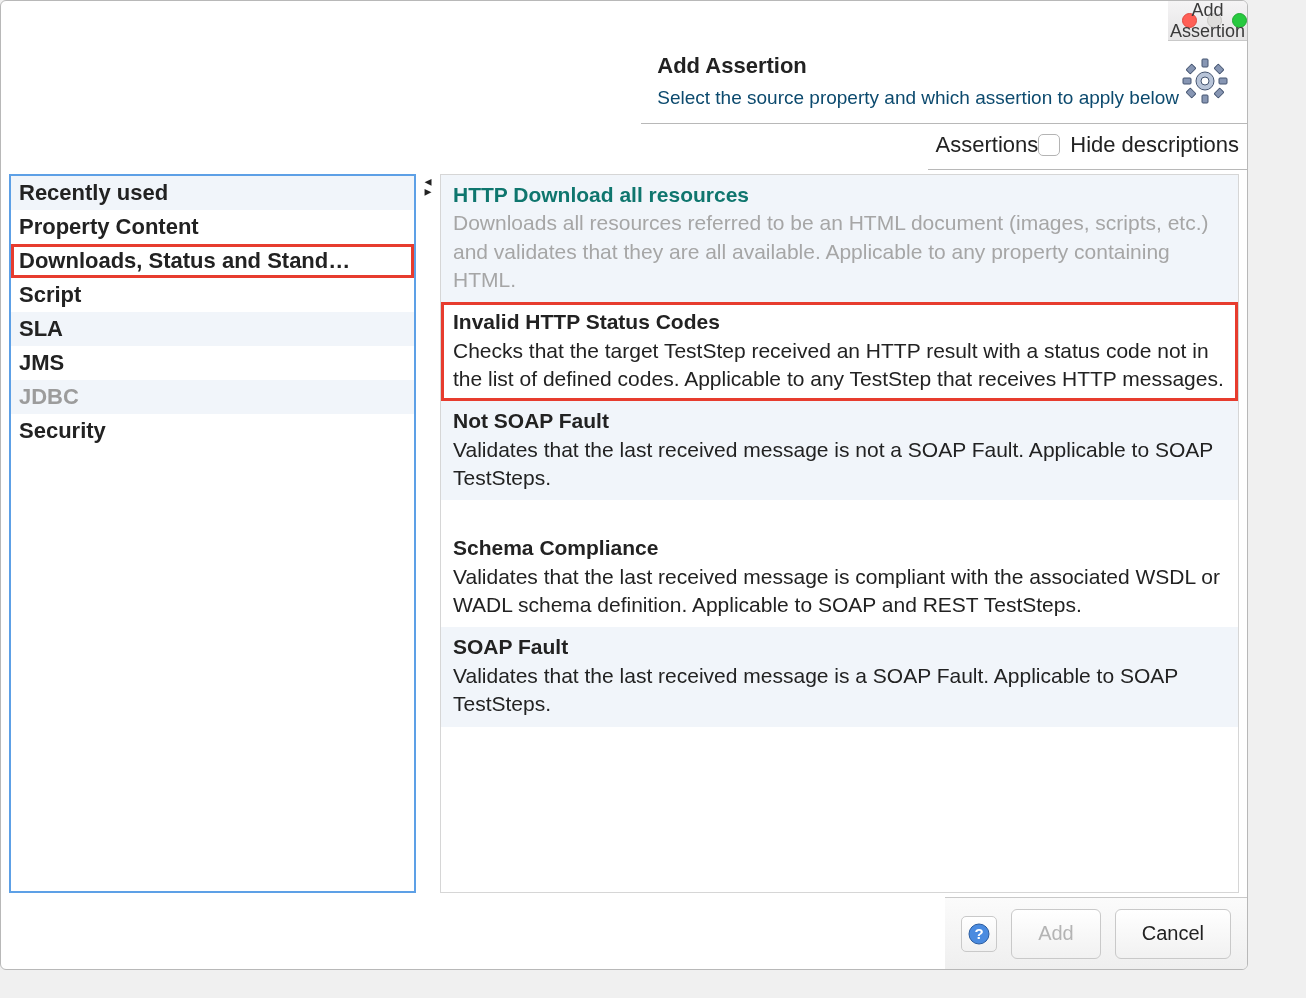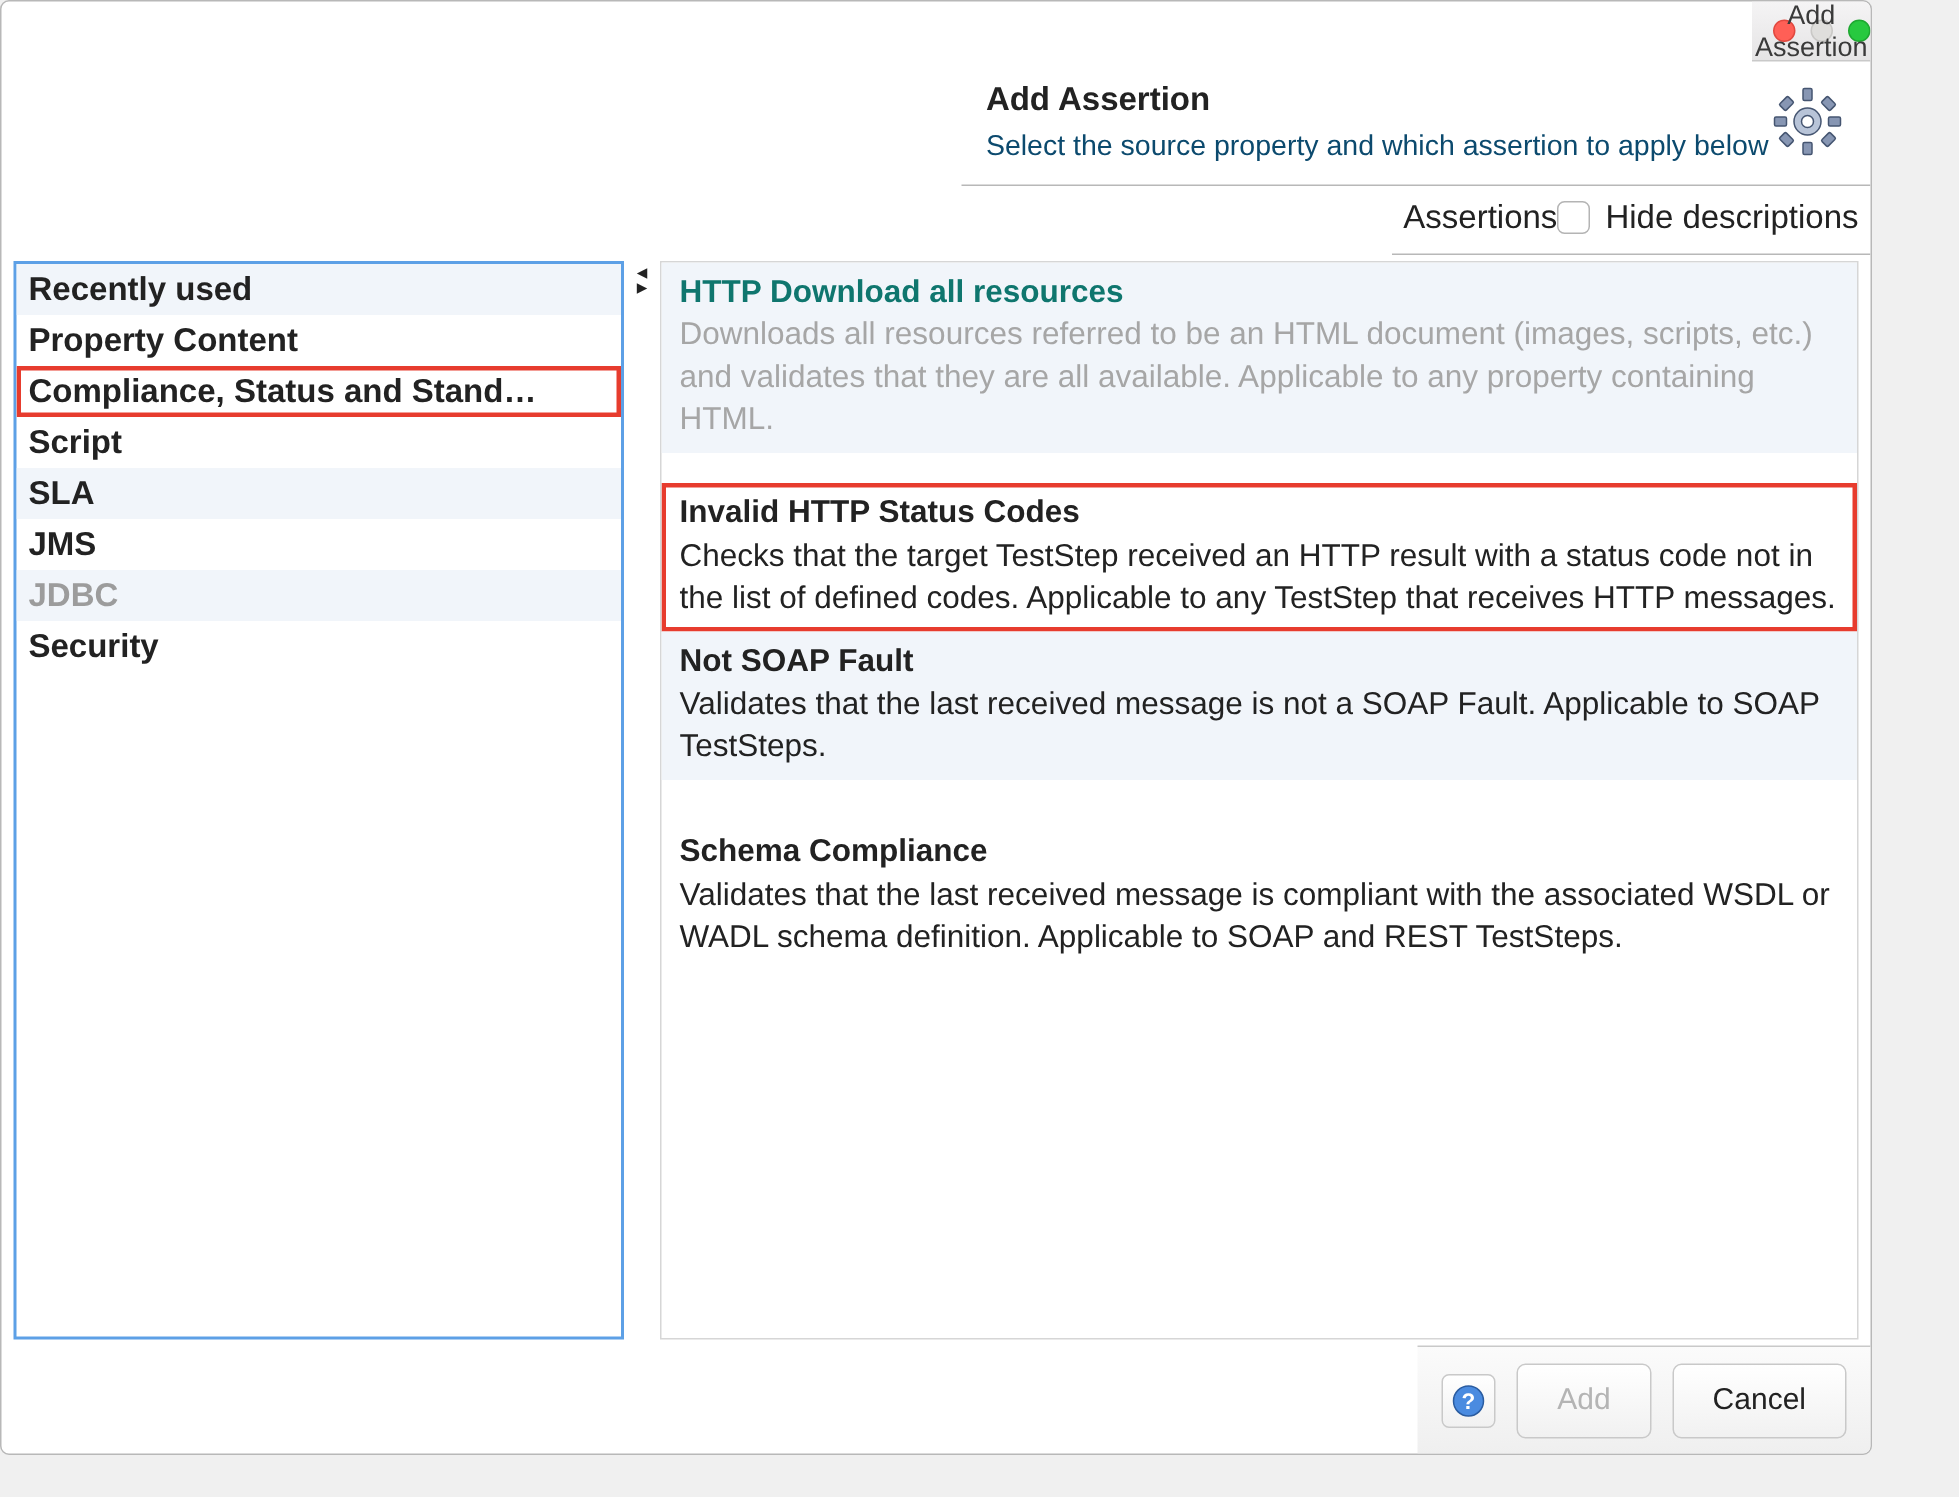--- a/index.html
+++ b/index.html
@@ -128,21 +128,20 @@
     line-height: 1.35;
     color: #222;
   }
   .assert-item .a-title { font-weight: 700; }
   .assert-item.alt { background: #f1f5fa; }
   .assert-item.disabled .a-title { color: #0f766e; }
   .assert-item.disabled .a-desc { color: #a6a6a6; }
   .assert-item.sel {
     border: 3px solid #e73c2e;
     padding: 3px 9px 5px 9px;
-    margin-top: 20px;
   }
   .assert-item.spaced { margin-top: 28px; }
   .footer {
     height: 72px;
     border-top: 1px solid #c9c9c9;
     background: linear-gradient(#fbfbfb, #efefef);
     display: flex;
     align-items: center;
     padding: 0 16px;
   }
@@ -214,21 +213,21 @@
     <div class="checkbox-wrap">
       <div class="checkbox"></div>
       <span>Hide descriptions</span>
     </div>
   </div>
 
   <div class="split">
     <div class="left-pane" id="left-pane">
         <div class="cat-item alt">Recently used</div>
         <div class="cat-item">Property Content</div>
-        <div class="cat-item sel">Compliance, Status and Stand…</div>
+        <div class="cat-item sel">Downloads, Status and Stand…</div>
         <div class="cat-item">Script</div>
         <div class="cat-item alt">SLA</div>
         <div class="cat-item">JMS</div>
         <div class="cat-item alt dis">JDBC</div>
         <div class="cat-item">Security</div>
       </div>
     <div class="divider-col">
       <span>◂</span>
       <span>▸</span>
     </div>
@@ -243,20 +242,24 @@
             <div class="a-desc">Checks that the target TestStep received an HTTP result with a status code not in the list of defined codes. Applicable to any TestStep that receives HTTP messages.</div>
           </div>
           <div class="assert-item alt">
             <div class="a-title">Not SOAP Fault</div>
             <div class="a-desc">Validates that the last received message is not a SOAP Fault. Applicable to SOAP TestSteps.</div>
           </div>
           <div class="assert-item spaced">
             <div class="a-title">Schema Compliance</div>
             <div class="a-desc">Validates that the last received message is compliant with the associated WSDL or WADL schema definition. Applicable to SOAP and REST TestSteps.</div>
           </div>
+          <div class="assert-item alt">
+            <div class="a-title">SOAP Fault</div>
+            <div class="a-desc">Validates that the last received message is a SOAP Fault. Applicable to SOAP TestSteps.</div>
+          </div>
         </div>
     </div>
   </div>
 
   <div class="footer">
     <div class="help-btn">
       <svg width="22" height="22" viewBox="0 0 22 22">
         <circle cx="11" cy="11" r="10" fill="#4a8be0" stroke="#2a5ca0"></circle>
         <text x="11" y="16" text-anchor="middle" font-size="15" font-weight="700" fill="#fff" font-family="Arial">?</text>
       </svg>

